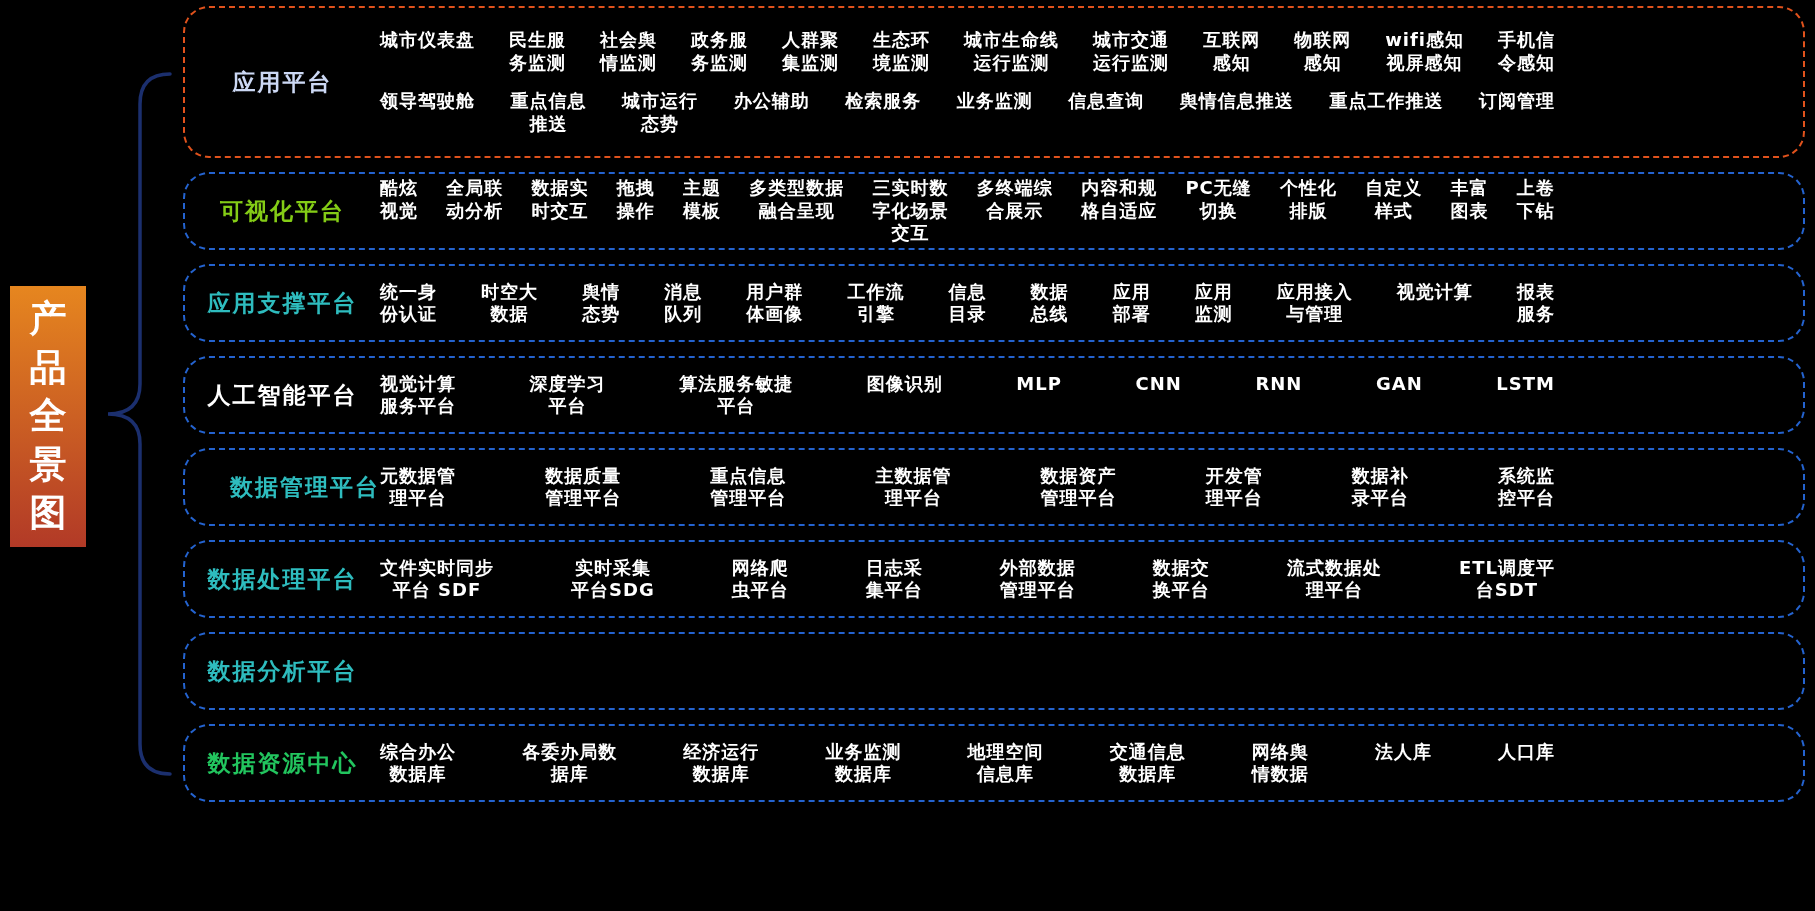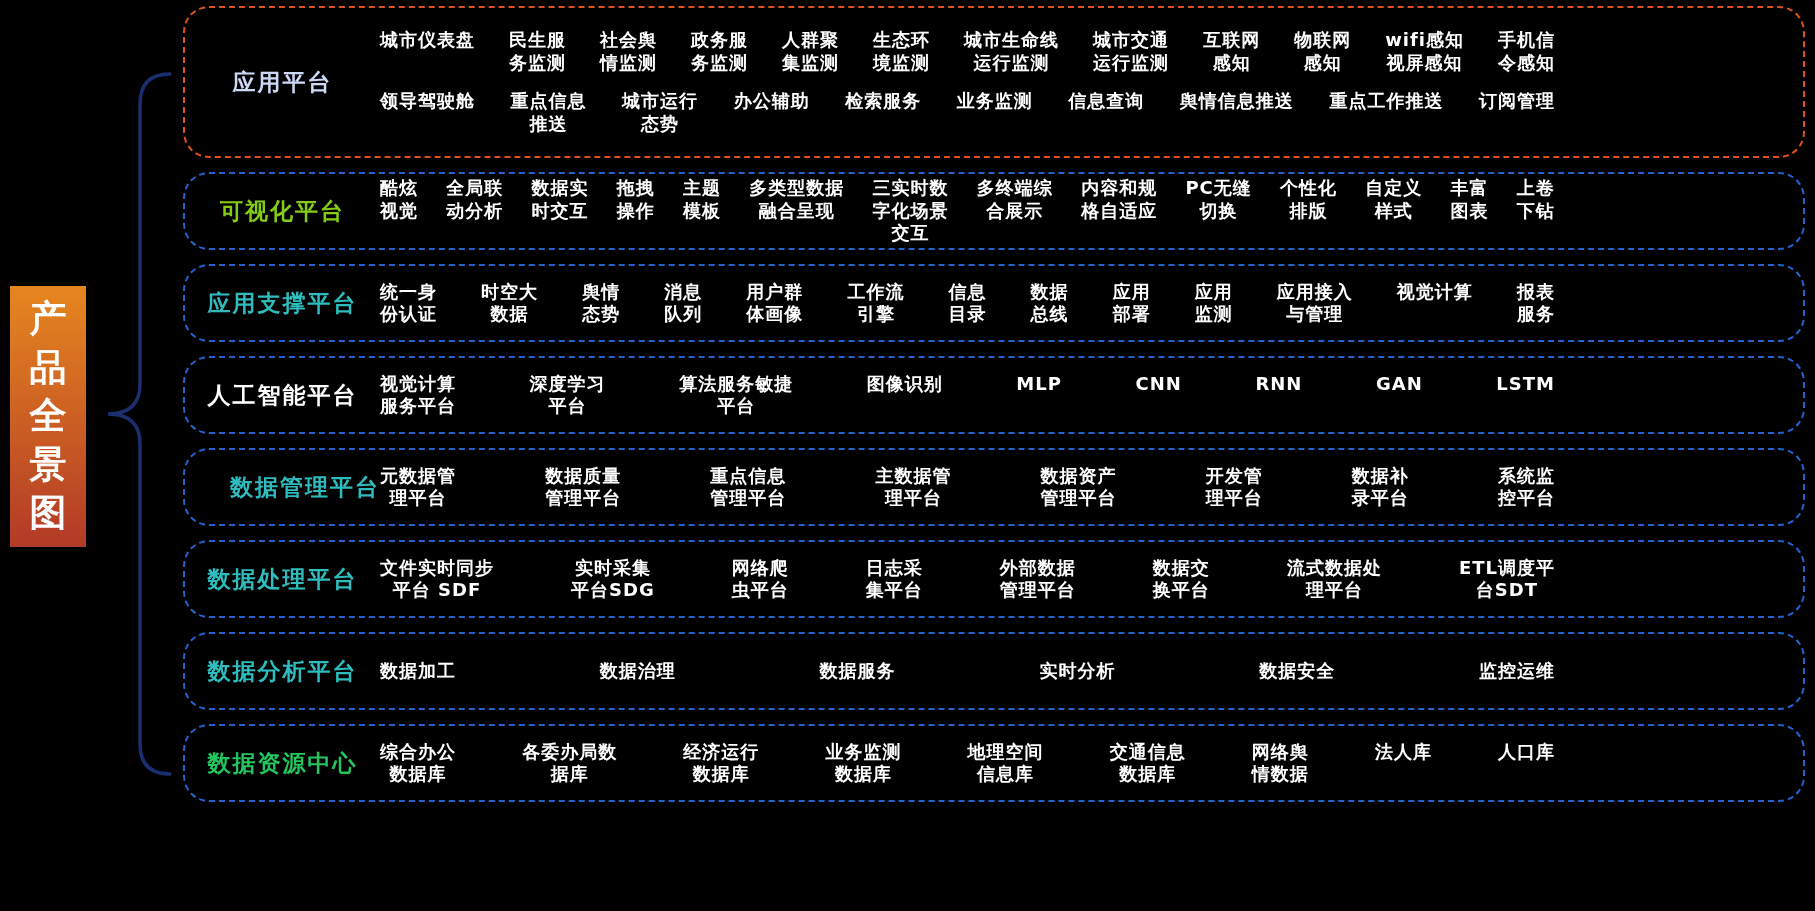--- a/index.html
+++ b/index.html
@@ -277,30 +277,20 @@
 换平台</div>
             <div class="item">流式数据处
 理平台</div>
             <div class="item">ETL调度平
 台SDT</div>
           </div>
         </div>
       </div>
       <div class="row" style="border-color: rgb(36, 99, 207);">
         <div class="row-label" style="color: rgb(46, 188, 190);">数据分析平台</div>
-        <div class="items-area">
-          <div class="items-line">
-            <div class="item">数据加工</div>
-            <div class="item">数据治理</div>
-            <div class="item">数据服务</div>
-            <div class="item">实时分析</div>
-            <div class="item">数据安全</div>
-            <div class="item">监控运维</div>
-          </div>
-        </div>
       </div>
       <div class="row" style="border-color: rgb(36, 99, 207);">
         <div class="row-label" style="color: #22c55e;">数据资源中心</div>
         <div class="items-area">
           <div class="items-line">
             <div class="item">综合办公
 数据库</div>
             <div class="item">各委办局数
 据库</div>
             <div class="item">经济运行

